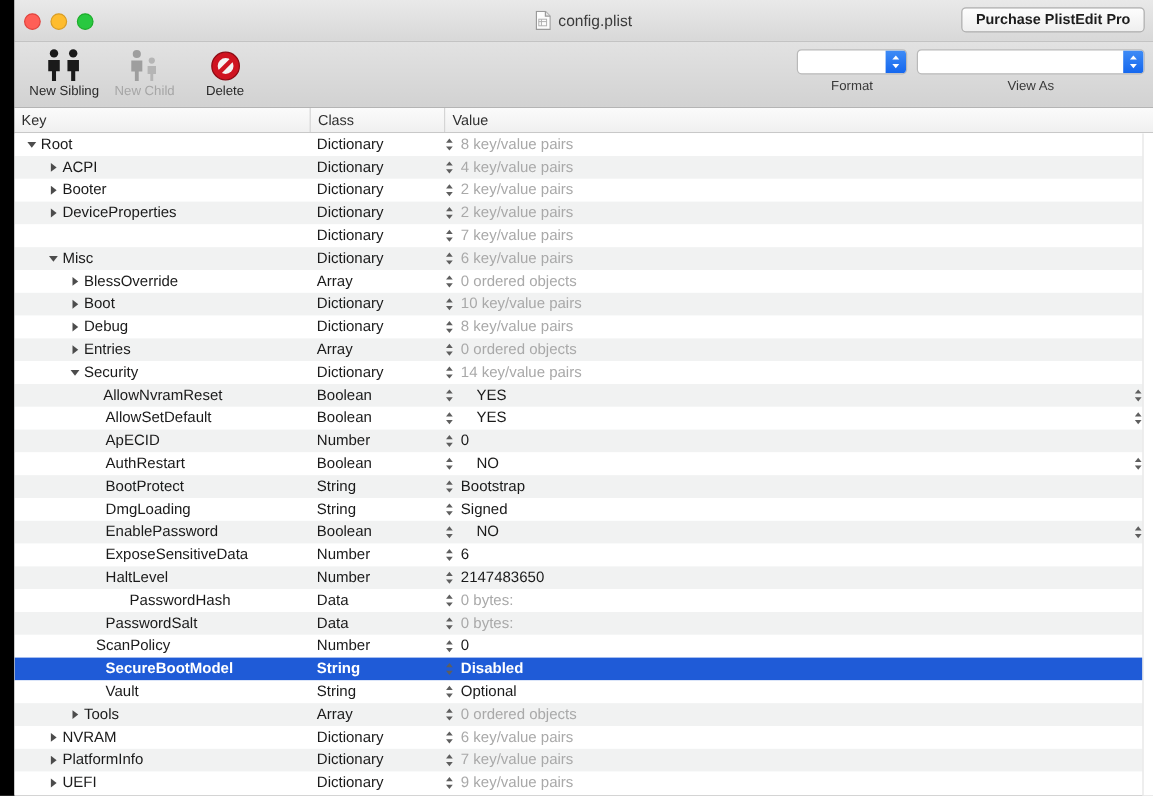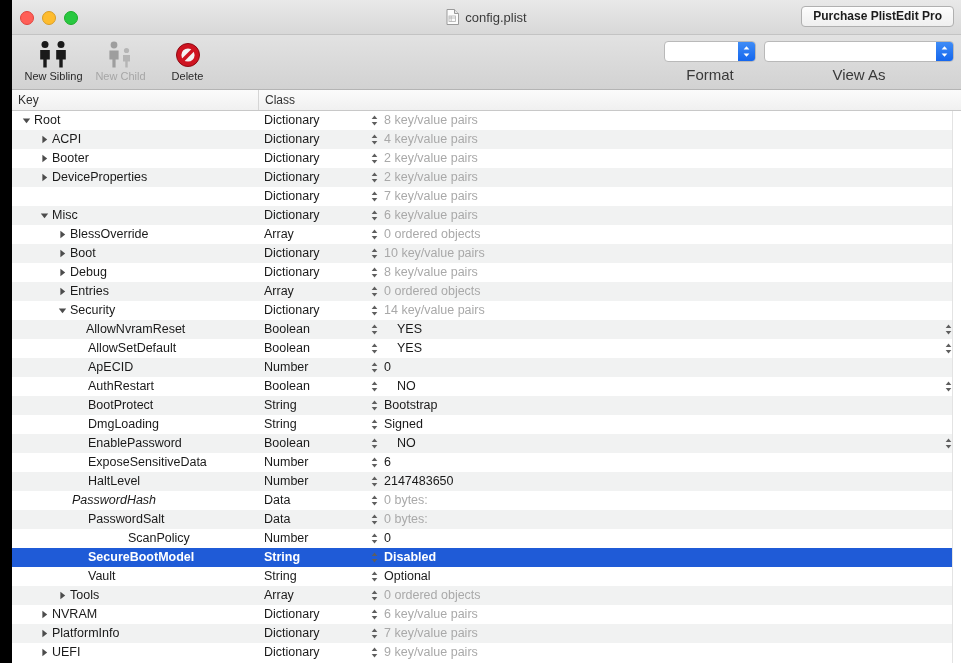--- a/index.html
+++ b/index.html
@@ -159,21 +159,21 @@
   }
   .popup-arrow {
     width: 17px;
     align-self: stretch;
     background: linear-gradient(to bottom, #3f8cf6 0%, #1567ee 100%);
     display: flex;
     align-items: center;
     justify-content: center;
   }
   .popup-caption {
-    font-size: 15px;
+    font-size: 11px;
     color: #393939;
     margin-top: 4px;
   }
 
   
   #col-header {
     position: relative;
     height: 20px;
     background: linear-gradient(to bottom, #fbfbfb 0%, #f0f0f0 100%);
     border-bottom: 1px solid #c8c8c8;
@@ -379,20 +379,21 @@
         </div>
         <span class="popup-caption">View As</span>
       </div>
 
     </div>
   </div>
 
   <div id="col-header">
     <div id="col-key" class="col-head">Key</div>
     <div id="col-class" class="col-head divider">Class</div>
+    <div id="col-value" class="col-head divider">Value</div>
   </div>
 
   <div id="rows">
     <div class="row odd">
         <div class="cell-key" style="padding-left: 8px;">
           <span class="twisty">
             <svg width="9" height="9" viewBox="0 0 9 9">
               <path d="M0.8 2.4 H8.2 L4.5 7.2 Z" fill="#4c4c4c"></path>
             </svg>
           </span>
@@ -723,21 +724,21 @@
         <div class="cell-class">Number</div>
         <div class="cell-stepper">
           <svg width="9" height="13" viewBox="0 0 9 13">
             <path d="M4.5 1.5 L7.3 5 H1.7 Z" fill="#5e5e5e"></path>
             <path d="M4.5 11.5 L1.7 8 H7.3 Z" fill="#5e5e5e"></path>
           </svg>
         </div>
         <div class="cell-value">2147483650</div>
       </div>
       <div class="row odd">
-        <div class="cell-key" style="padding-left: 46px; font-style: italic;">
+        <div class="cell-key" style="padding-left: 82px;">
           <span class="twisty"></span>
           <span class="key-label">PasswordHash</span>
         </div>
         <div class="cell-class">Data</div>
         <div class="cell-stepper">
           <svg width="9" height="13" viewBox="0 0 9 13">
             <path d="M4.5 1.5 L7.3 5 H1.7 Z" fill="#5e5e5e"></path>
             <path d="M4.5 11.5 L1.7 8 H7.3 Z" fill="#5e5e5e"></path>
           </svg>
         </div>
@@ -751,21 +752,21 @@
         <div class="cell-class">Data</div>
         <div class="cell-stepper">
           <svg width="9" height="13" viewBox="0 0 9 13">
             <path d="M4.5 1.5 L7.3 5 H1.7 Z" fill="#5e5e5e"></path>
             <path d="M4.5 11.5 L1.7 8 H7.3 Z" fill="#5e5e5e"></path>
           </svg>
         </div>
         <div class="cell-value muted">0 bytes:</div>
       </div>
       <div class="row odd">
-        <div class="cell-key" style="padding-left: 54px; margin-left: 48px;">
+        <div class="cell-key" style="padding-left: 54px;">
           <span class="twisty"></span>
           <span class="key-label">ScanPolicy</span>
         </div>
         <div class="cell-class">Number</div>
         <div class="cell-stepper">
           <svg width="9" height="13" viewBox="0 0 9 13">
             <path d="M4.5 1.5 L7.3 5 H1.7 Z" fill="#5e5e5e"></path>
             <path d="M4.5 11.5 L1.7 8 H7.3 Z" fill="#5e5e5e"></path>
           </svg>
         </div>

